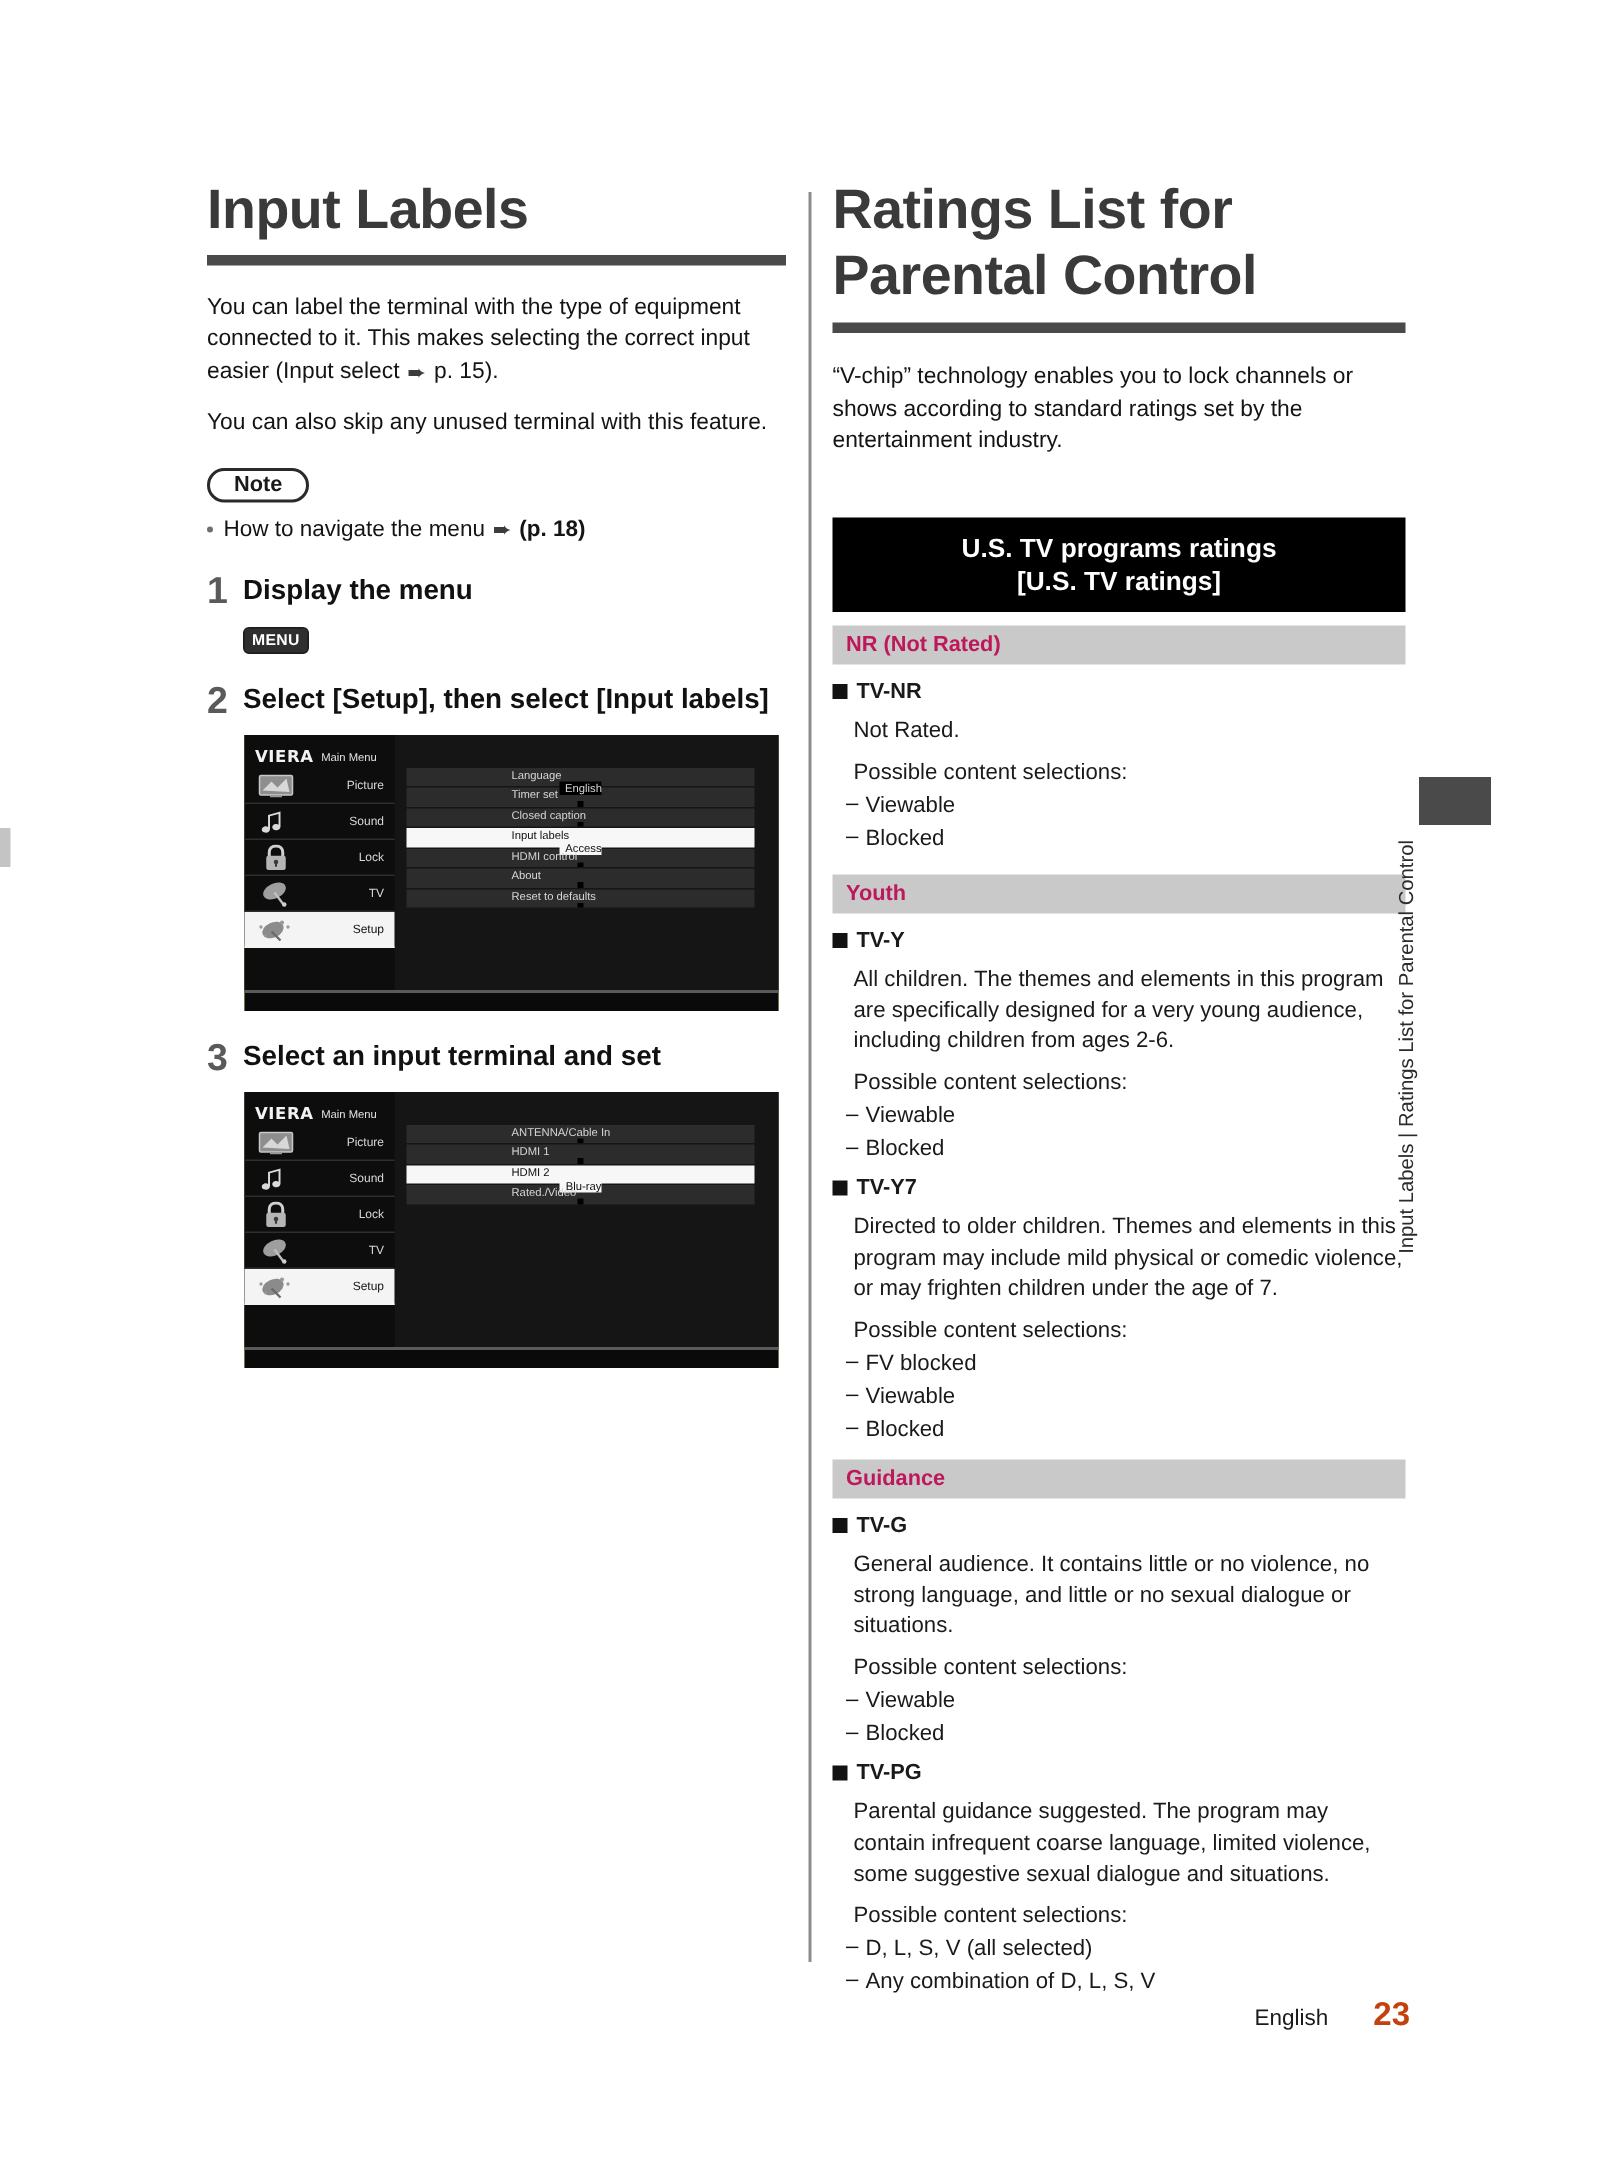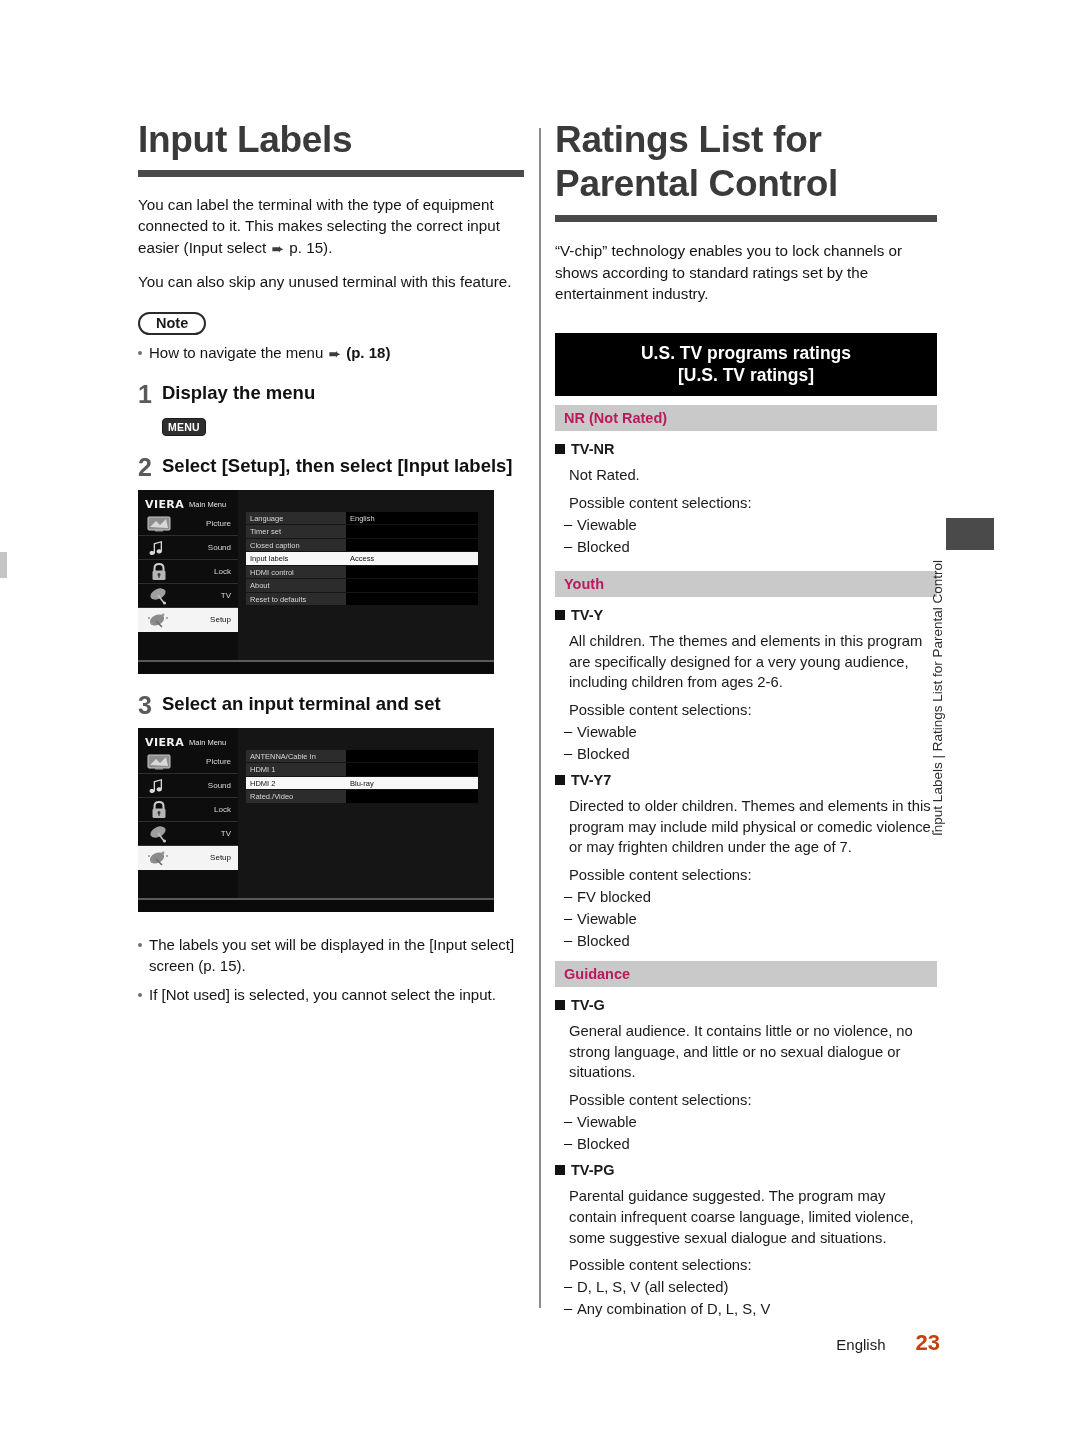--- a/index.html
+++ b/index.html
@@ -135,20 +135,21 @@
     padding: 2px 5px 2px 5px;
     border-radius: 4px;
     margin-left: 24px;
     margin-top: 5px;
     border: 1px solid #1b1b1b;
   }
 
   
   .tv-shot {
     margin-top: 10px;
+    margin-left: 25px;
     width: 356px;
     background: #84cc16;
     position: relative;
   }
   .tv-shot-inner {
     display: flex;
     background: #121212;
     height: 170px;
   }
   .tv-side {
@@ -206,20 +207,21 @@
   .tv-row {
     display: flex;
     height: 12.5px;
     margin-bottom: 1px;
     background: #2c2c2c;
     color: #d6d6d6;
     font-size: 7.5px;
     align-items: center;
     width: 232px;
     margin-left: 8px;
+    flex-direction: column;
   }
   .tv-row .lbl { width: 100px; padding-left: 4px; }
   .tv-row .val { flex: 1; padding-left: 4px; background: #000; height: 100%; display: flex; align-items: center; }
   .tv-row.hl {
     background: #f7f7f7;
     color: #0e0e0e;
   }
   .tv-row.hl .val { background: #f7f7f7; }
   .tv-bottom {
     height: 14px;
@@ -229,21 +231,21 @@
 
   
   .banner {
     background: #000000;
     color: #ffffff;
     text-align: center;
     font-size: 17.5px;
     font-weight: bold;
     padding: 9px 6px 10px 6px;
     line-height: 1.26;
-    margin-top: 28px;
+    margin-top: 40px;
     margin-bottom: 9px;
   }
   .sec-head {
     background: #c9c9c9;
     color: #be185d;
     font-size: 14.5px;
     font-weight: bold;
     padding: 5px 9px 5px 9px;
     margin-bottom: 10px;
     margin-top: 6px;
@@ -540,24 +542,20 @@
             </div>
           <div class="tv-row">
               <span class="lbl">Rated./Video</span>
               <span class="val"></span>
             </div>
         </div>
       </div>
       <div class="tv-bottom"></div>
     </div>
 
-    <div style="margin-top:22px">
-      <div class="bullet-line" style="font-size:15px;line-height:1.4;margin-bottom:8px;">The labels you set will be displayed in the [Input select] screen (p. 15).</div>
-      <div class="bullet-line" style="font-size:15px;line-height:1.4;">If [Not used] is selected, you cannot select the input.</div>
-    </div>
 
   </div>
 
   <div class="col-right">
 
     <h1 class="doc-title">
       <span>Ratings List for</span><br>
       <span>Parental Control</span>
     </h1>
     <div class="title-rule" style="margin-top:10px;margin-bottom:18px;"></div>

